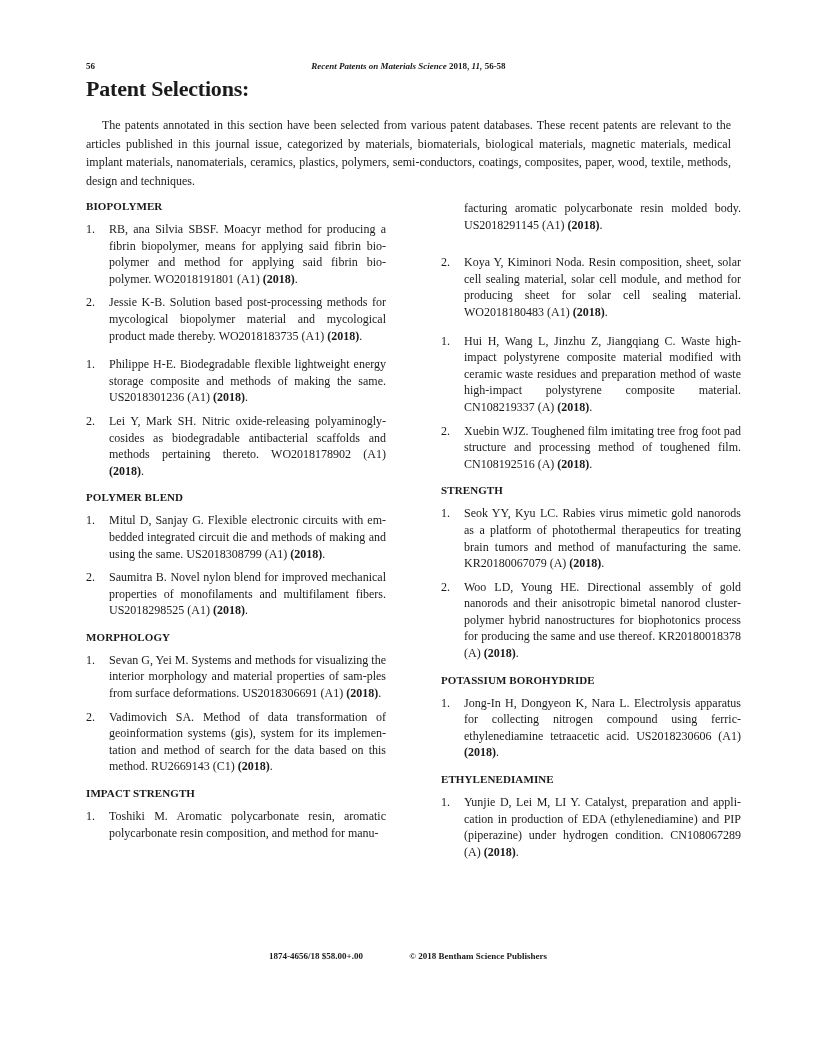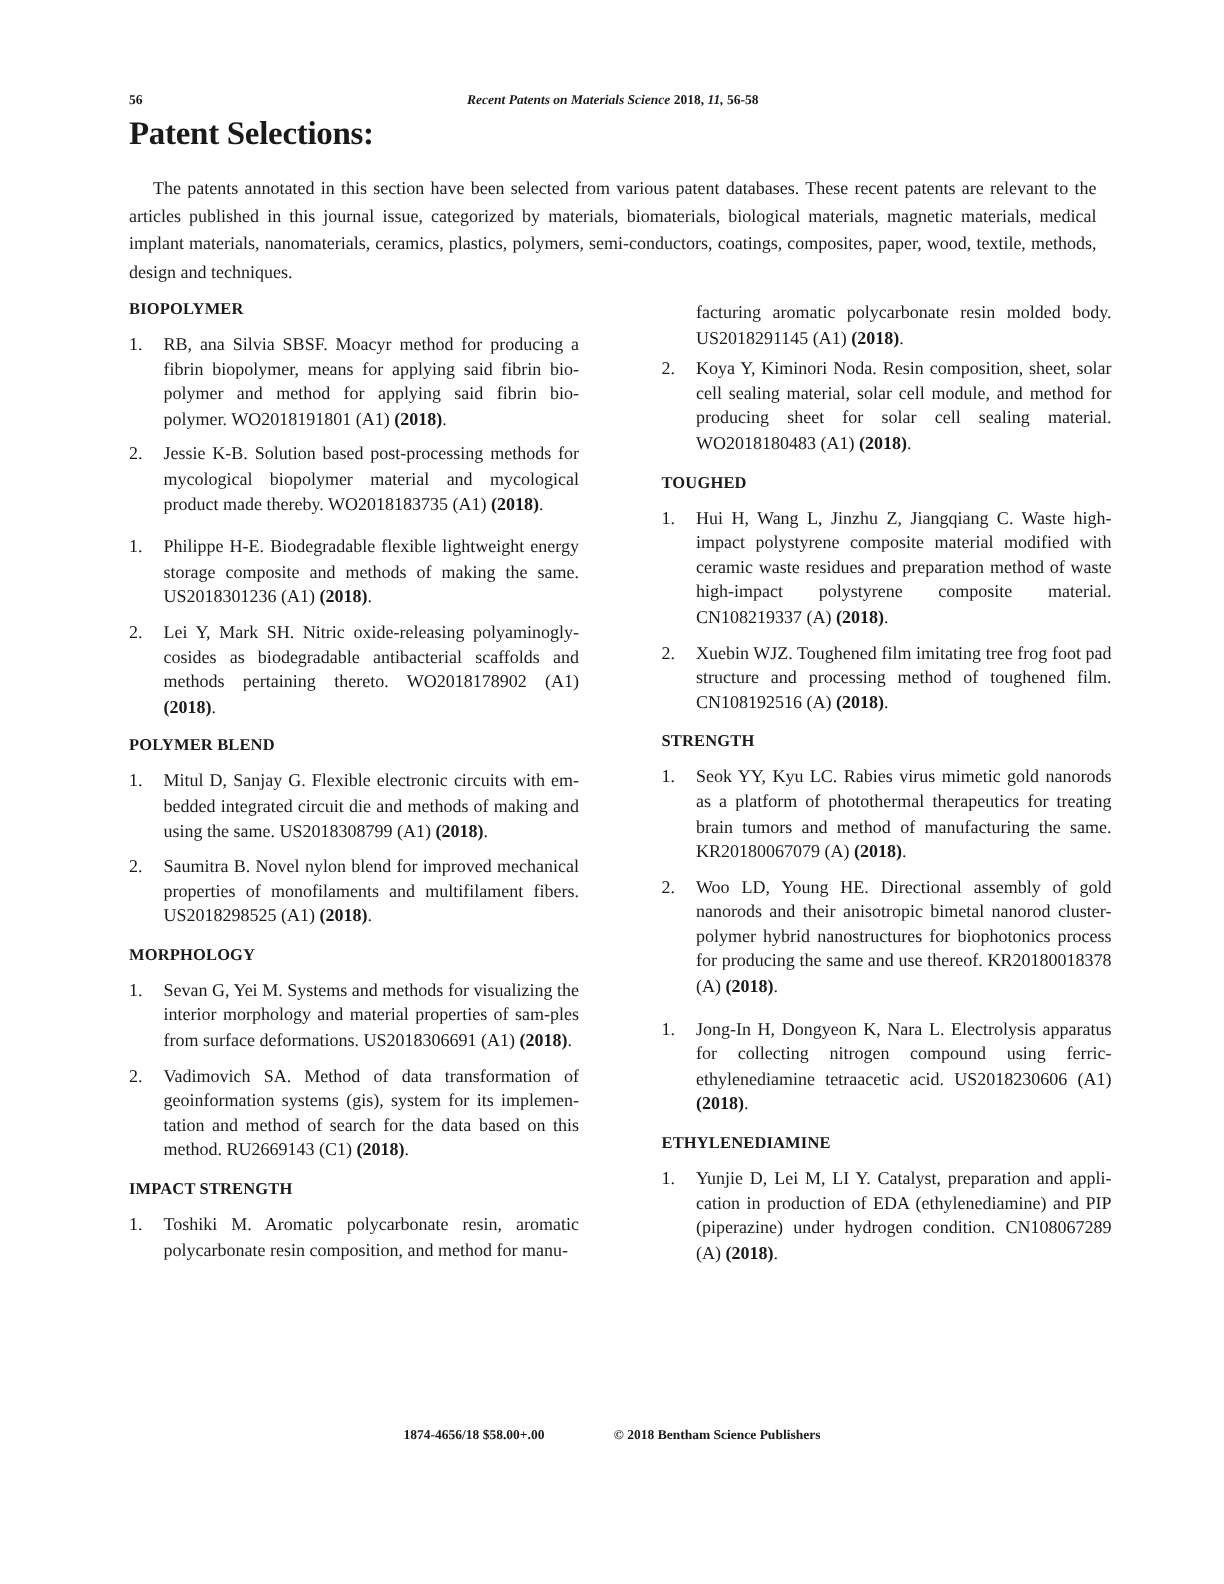--- a/index.html
+++ b/index.html
@@ -28,21 +28,21 @@
   .sec-head {
     font-size: 11px; font-weight: bold; margin: 0 0 9px 0; letter-spacing: 0.1px;
   }
   .item {
     position: relative; padding-left: 23px; font-size: 12px; line-height: 16.6px;
     text-align: justify; margin: 0 0 7px 0;
   }
   .item .num { position: absolute; left: 0; top: 0; }
   .item b { font-weight: bold; }
   .section { margin-bottom: 12px; }
-  .cont { padding-left: 23px; font-size: 12px; line-height: 16.6px; text-align: justify; margin: 0 0 4px 0; }
+  .cont { padding-left: 23px; font-size: 12px; line-height: 16.6px; text-align: justify; margin: 0 0 21px 0; }
   .footer {
     position: absolute; top: 951px; left: 0; width: 816px; text-align: center;
     font-size: 9px; font-weight: bold;
   }
   .footer span { display: inline-block; }
   .footer .issn { margin-right: 44px; }
 </style>
 </head>
 <body>
 
@@ -87,32 +87,32 @@
 </div>
 
 <div class="col right">
 
   <div class="section">
     <div class="cont"><span>facturing aromatic polycarbonate resin molded body. US2018291145 (A1) </span><b>(2018)</b><span>.</span></div>
     <div class="item"><span class="num">2.</span><span>Koya Y, Kiminori Noda. Resin composition, sheet, solar cell sealing material, solar cell module, and method for producing sheet for solar cell sealing material. WO2018180483 (A1) </span><b>(2018)</b><span>.</span></div>
   </div>
 
   <div class="section">
-    <h2 class="sec-head">TOUGHED</h2>
     <div class="item"><span class="num">1.</span><span>Hui H, Wang L, Jinzhu Z, Jiangqiang C. Waste high-impact polystyrene composite material modified with ceramic waste residues and preparation method of waste high-impact polystyrene composite material. CN108219337 (A) </span><b>(2018)</b><span>.</span></div>
     <div class="item"><span class="num">2.</span><span>Xuebin WJZ. Toughened film imitating tree frog foot pad structure and processing method of toughened film. CN108192516 (A) </span><b>(2018)</b><span>.</span></div>
   </div>
 
   <div class="section">
     <h2 class="sec-head">STRENGTH</h2>
     <div class="item"><span class="num">1.</span><span>Seok YY, Kyu LC. Rabies virus mimetic gold nanorods as a platform of photothermal therapeutics for treating brain tumors and method of manufacturing the same. KR20180067079 (A) </span><b>(2018)</b><span>.</span></div>
     <div class="item"><span class="num">2.</span><span>Woo LD, Young HE. Directional assembly of gold nanorods and their anisotropic bimetal nanorod cluster-polymer hybrid nanostructures for biophotonics process for producing the same and use thereof. KR20180018378 (A) </span><b>(2018)</b><span>.</span></div>
   </div>
 
   <div class="section">
+    <h2 class="sec-head">POTASSIUM BOROHYDRIDE</h2>
     <div class="item"><span class="num">1.</span><span>Jong-In H, Dongyeon K, Nara L. Electrolysis apparatus for collecting nitrogen compound using ferric-ethylenediamine tetraacetic acid. US2018230606 (A1) </span><b>(2018)</b><span>.</span></div>
   </div>
 
   <div class="section">
     <h2 class="sec-head">ETHYLENEDIAMINE</h2>
     <div class="item"><span class="num">1.</span><span>Yunjie D, Lei M, LI Y. Catalyst, preparation and appli-cation in production of EDA (ethylenediamine) and PIP (piperazine) under hydrogen condition. CN108067289 (A) </span><b>(2018)</b><span>.</span></div>
   </div>
 </div>
 
 <div class="footer">

